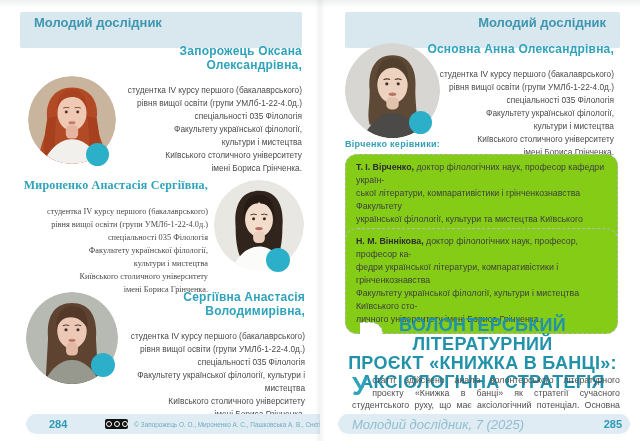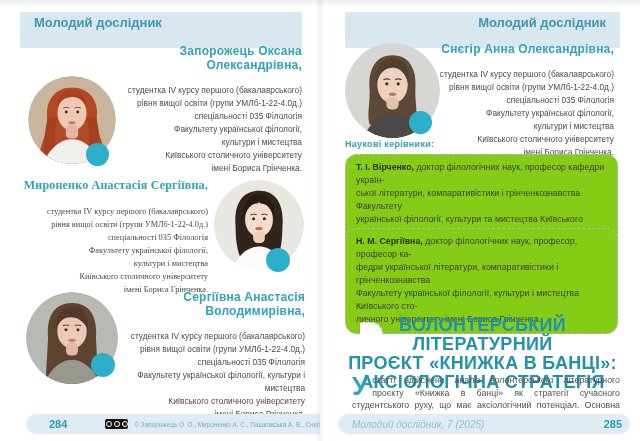--- a/index.html
+++ b/index.html
@@ -49,21 +49,21 @@
 
   .footer{position:absolute;top:414px;height:20px;background:#dfecf3;
     display:flex;align-items:center;box-sizing:border-box;}
   .footer-l{left:26px;width:294px;border-radius:10px 0 0 10px;}
   .footer-r{left:18px;width:292px;border-radius:10px;}
   .pagenum{font-size:11px;font-weight:bold;color:#2e9ab5;}
   .cc{width:23px;height:10px;background:#111;border-radius:2px;margin:0 6px 0 38px;
     display:flex;align-items:center;justify-content:center;gap:2px;flex:none;}
   .cc i{display:block;width:6px;height:6px;border:1px solid #fff;border-radius:50%;box-sizing:border-box;}
   .copyright{font-size:6.4px;color:#74abc0;white-space:nowrap;overflow:hidden;}
-  .journal{font-size:10px;font-style:italic;color:#92bed0;margin-left:14px;flex:1;}
+  .journal{font-size:13px;font-style:italic;color:#92bed0;margin-left:14px;flex:1;}
 </style>
 </head>
 <body>
 
 <div class="top-edge"></div>
 
 <div class="page page-left">
 
   <div class="band band-l">
     <span>Молодий дослідник</span>
@@ -197,34 +197,34 @@
           <path d="M52.5 38.4 Q56 37 59.5 38.6" stroke="#55402f" stroke-width="1.1" fill="none"></path>
           <ellipse cx="50" cy="54" rx="4" ry="1.8" fill="#bd7468"></ellipse>
         </g>
         <rect x="43.5" y="57" width="13" height="13" rx="5" fill="#e3c2ac"></rect>
         <path d="M18 102 C28 80 40 74 50 74 C60 74 72 80 82 102 Z" fill="#4b4a48"></path>
       </g>
     </svg>
   </div>
   <div class="dot" style="left:89px;top:111px;width:23px;height:23px;"></div>
   <div class="stext" style="right:26px;top:42px;width:200px;">
-    <div class="sname">Снєгір Анна Олександрівна,</div>
+    <div class="sname">Основна Анна Олександрівна,</div>
     <div class="slines">студентка IV курсу першого (бакалаврського)<br>рівня вищої освіти (групи УМЛб-1-22-4.0д.)<br>спеціальності 035 Філологія<br>Факультету української філології,<br>культури і мистецтва<br>Київського столичного університету<br>імені Бориса Грінченка.</div>
   </div>
 
-  <div class="adv-label">Наукові керівники:</div>
+  <div class="adv-label">Вірченко керівники:</div>
 
   <div class="bubble bub1">
     <b>Т. І. Вірченко,</b>
     <span>доктор філологічних наук, професор кафедри україн-<br>ської літератури, компаративістики і грінченкознавства Факультету<br>української філології, культури та мистецтва Київського столичного<br>університету імені Бориса Грінченка;</span>
     <span class="tail"></span>
   </div>
 
   <div class="bubble bub2">
-    <b>Н. М. Сергіївна,</b>
+    <b>Н. М. Віннікова,</b>
     <span>доктор філологічних наук, професор, професор ка-<br>федри української літератури, компаративістики і грінченкознавства<br>Факультету української філології, культури і мистецтва Київського сто-<br>личного університету імені Бориса Грінченка.</span>
     <span class="tail"></span>
   </div>
 
   <div class="title">ВОЛОНТЕРСЬКИЙ ЛІТЕРАТУРНИЙ<br>ПРОЄКТ «КНИЖКА В БАНЦІ»:<br>АКСІОЛОГІЧНА СТРАТЕГІЯ</div>
 
   <div class="abstract">
     <span class="dropcap">У</span><span>статті здійснено аналіз волонтерського літературного проєкту «Книжка в банці» як стратегії сучасного студентського руху, що має аксіологічний потенціал. Основна увага зосереджена на трансформації процесу просування та</span>
   </div>
 

